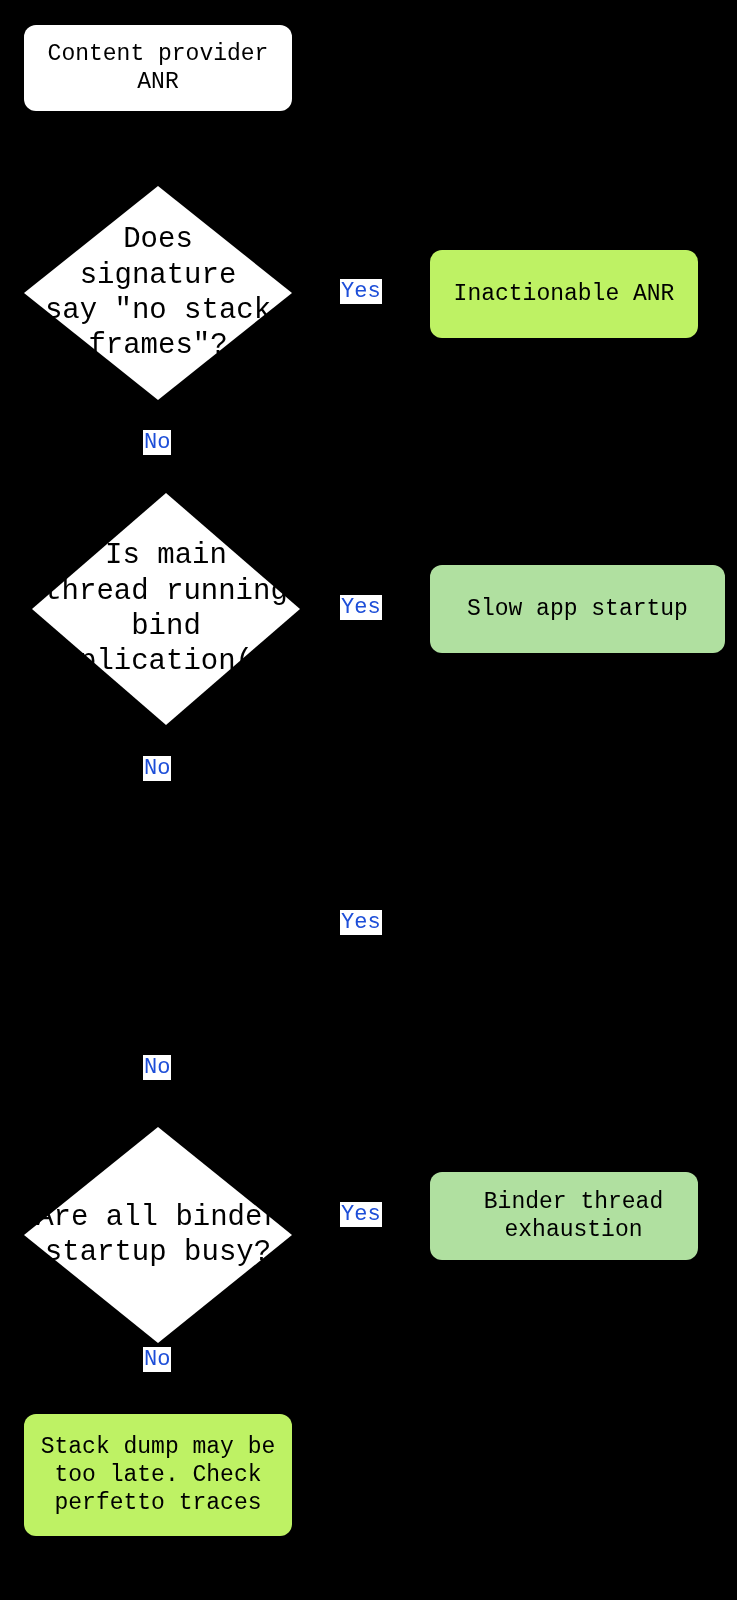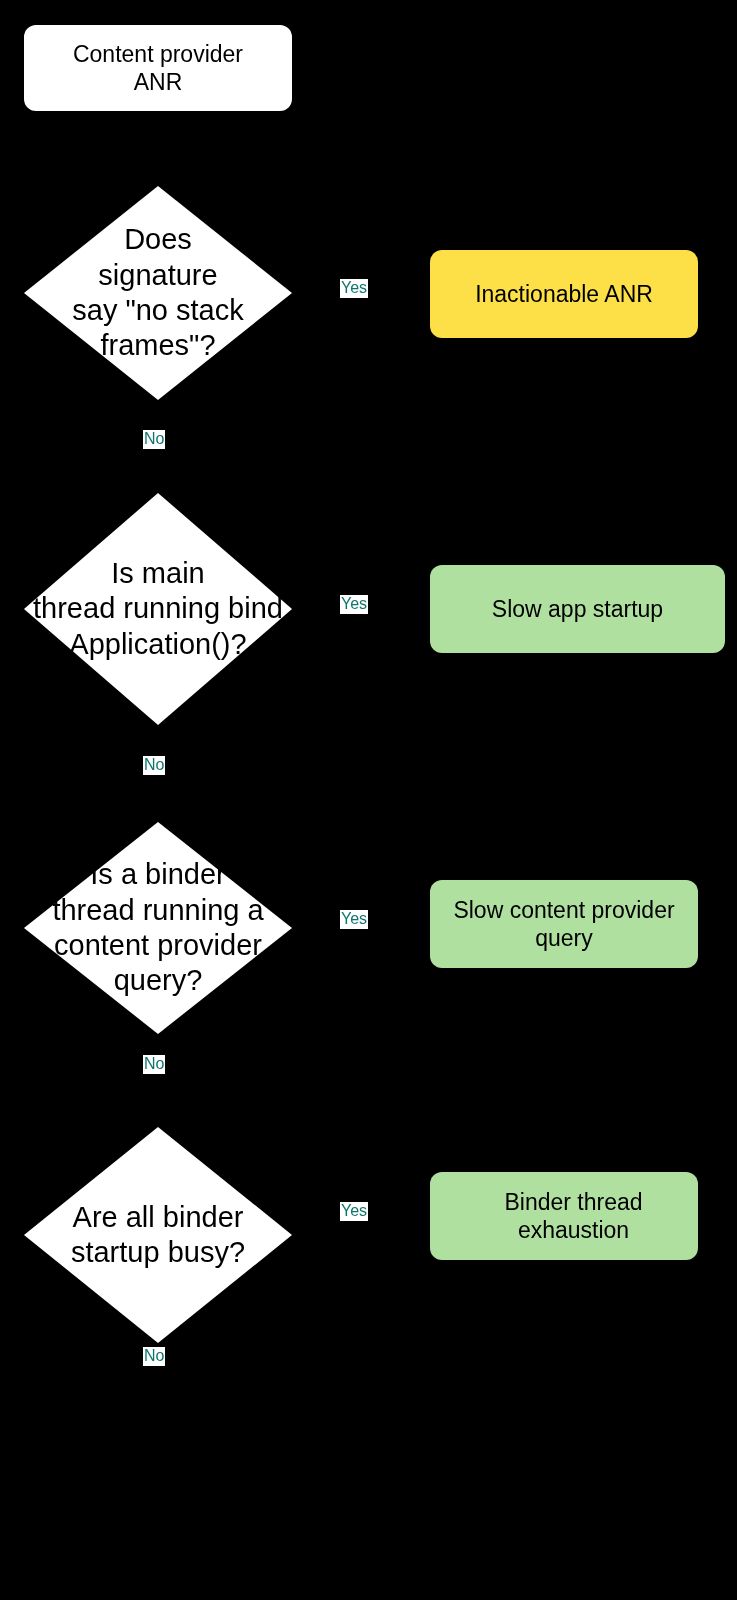--- a/index.html
+++ b/index.html
@@ -14,20 +14,21 @@
     overflow: hidden;
     font-family: "Liberation Sans", sans-serif;
   }
 
   #flow-canvas {
     position: absolute;
     left: 0;
     top: 0;
     width: 737px;
     height: 1600px;
+    font-family: Liberation Mono, monospace;
   }
 
   
   .node {
     position: absolute;
     box-sizing: border-box;
     display: flex;
     align-items: center;
     justify-content: center;
     text-align: center;
@@ -35,21 +36,21 @@
 
   
   .box {
     border-radius: 12px;
     color: #000000;
     font-size: 23px;
     line-height: 1.22;
     padding: 6px 10px;
   }
   .box.white  { background: #ffffff; }
-  .box.pink   { background: #fde047; }
+  .box.pink   { background: #bef264; }
   .box.green  { background: #b0e0a0; }
 
   
   .diamond-wrap {
     position: absolute;
   }
   .diamond-shape {
     position: absolute;
     left: 0;
     top: 0;
@@ -73,22 +74,22 @@
     line-height: 1.22;
     padding: 0 6px;
     box-sizing: border-box;
     white-space: pre-line;
   }
 
   
   .edge-label {
     position: absolute;
     background: #ffffff;
-    color: #0f766e;
-    font-size: 16px;
+    color: #1d4ed8;
+    font-size: 22px;
     line-height: 1.05;
     padding: 1px 1px;
     white-space: nowrap;
   }
 
   
   .connector {
     position: absolute;
     background: #000000;
   }
@@ -122,61 +123,55 @@
   </div>
 
   <div class="edge-label" style="left:340px; top:279px;">Yes</div>
 
   <div class="node box pink" style="left:430px; top:250px; width:268px; height:88px;">
     <span style="white-space:pre-line;">Inactionable ANR</span>
   </div>
 
   <div class="edge-label" style="left:143px; top:430px;">No</div>
 
-  <div class="diamond-wrap" style="left:24px; top:493px; width:268px; height:232px;">
+  <div class="diamond-wrap" style="left:32px; top:493px; width:268px; height:232px;">
     <div class="diamond-shape"></div>
     <div class="diamond-label">Is main
 thread running bind
 Application()?</div>
   </div>
 
   <div class="edge-label" style="left:340px; top:595px;">Yes</div>
 
   <div class="node box green" style="left:430px; top:565px; width:295px; height:88px;">
     <span style="white-space:pre-line;">Slow app startup</span>
   </div>
 
   <div class="edge-label" style="left:143px; top:756px;">No</div>
 
-  <div class="diamond-wrap" style="left:24px; top:822px; width:268px; height:212px;">
-    <div class="diamond-shape"></div>
-    <div class="diamond-label">Is a binder
-thread running a
-content provider
-query?</div>
-  </div>
 
   <div class="edge-label" style="left:340px; top:910px;">Yes</div>
 
-  <div class="node box green" style="left:430px; top:880px; width:268px; height:88px;">
-    <span style="white-space:pre-line;">Slow content provider
-query</span>
-  </div>
 
   <div class="edge-label" style="left:143px; top:1055px;">No</div>
 
   <div class="diamond-wrap" style="left:24px; top:1127px; width:268px; height:216px;">
     <div class="diamond-shape"></div>
     <div class="diamond-label">Are all binder
 startup busy?</div>
   </div>
 
   <div class="edge-label" style="left:340px; top:1202px;">Yes</div>
 
   <div class="node box green" style="left:430px; top:1172px; width:268px; height:88px;padding-left:29px;">
     <span style="white-space:pre-line;">Binder thread
 exhaustion</span>
   </div>
 
   <div class="edge-label" style="left:143px; top:1347px;">No</div>
 
+  <div class="node box pink" style="left:24px; top:1414px; width:268px; height:122px;">
+    <span style="white-space:pre-line;">Stack dump may be
+too late. Check
+perfetto traces</span>
+  </div>
 
 </div>
 
 </body></html>

